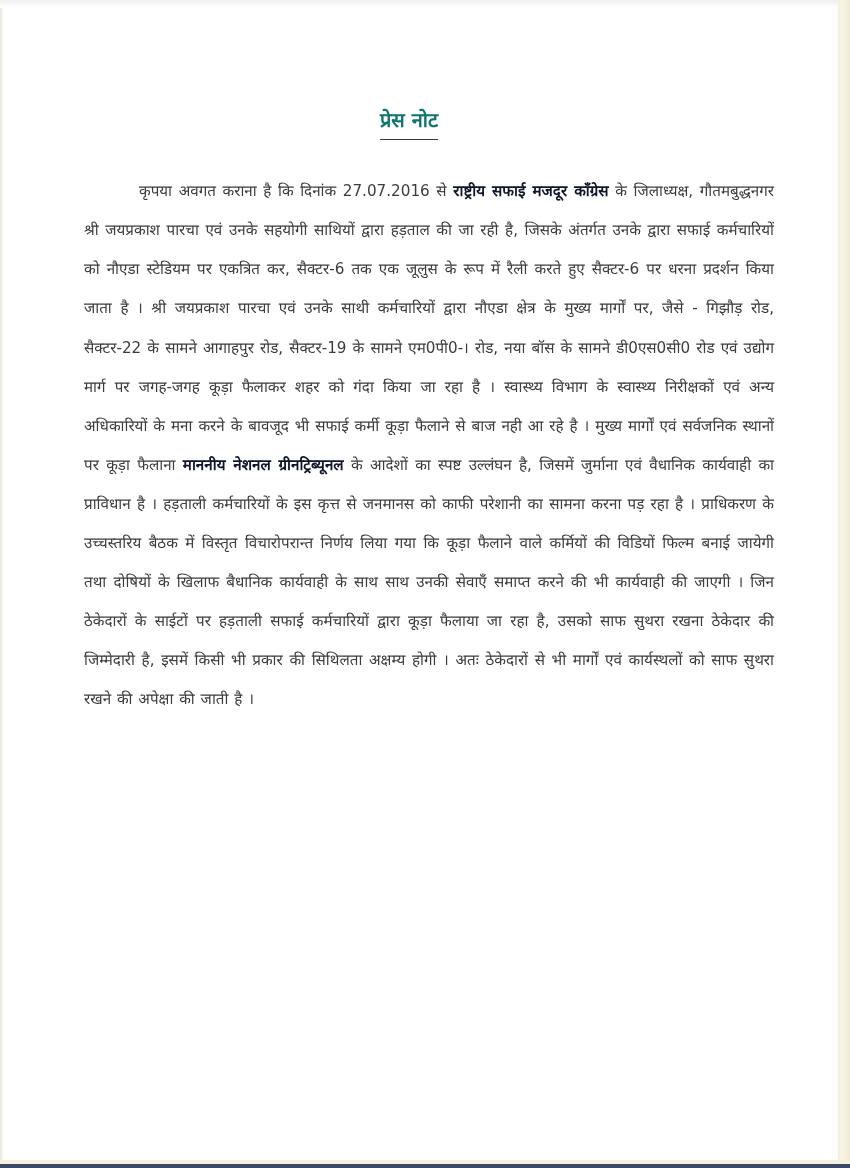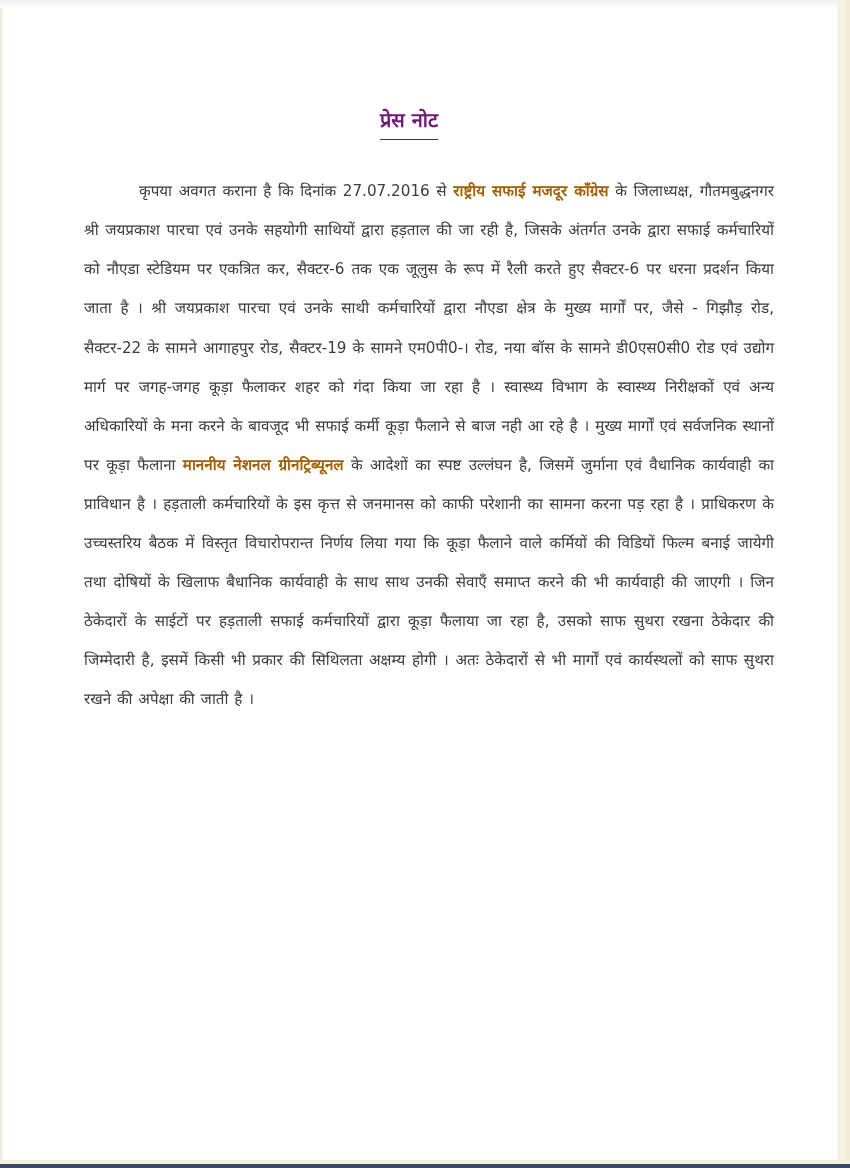--- a/index.html
+++ b/index.html
@@ -54,41 +54,41 @@
     background: #3b4a66;
   }
   .title {
     position: absolute;
     top: 106px;
     left: 0;
     width: 818px;
     text-align: center;
     font-size: 20px;
     font-weight: bold;
-    color: #701a75;
+    color: #0f766e;
   }
   .title span {
     display: inline-block;
     padding-bottom: 6px;
     border-bottom: 1.5px solid #3a3a3a;
   }
   .body {
     position: absolute;
     top: 157px;
     left: 84px;
     width: 690px;
     font-size: 15.2px;
     line-height: 39.1px;
     text-align: justify;
     text-indent: 55px;
     word-spacing: 1px;
     color: #3c3c3c;
   }
   .body b {
-    color: #a16207;
+    color: #0f172a;
     font-weight: bold;
   }
 </style>
 </head>
 <body>
 
 <div class="page">
   <div class="left-edge"></div>
   <div class="top-edge"></div>
 

